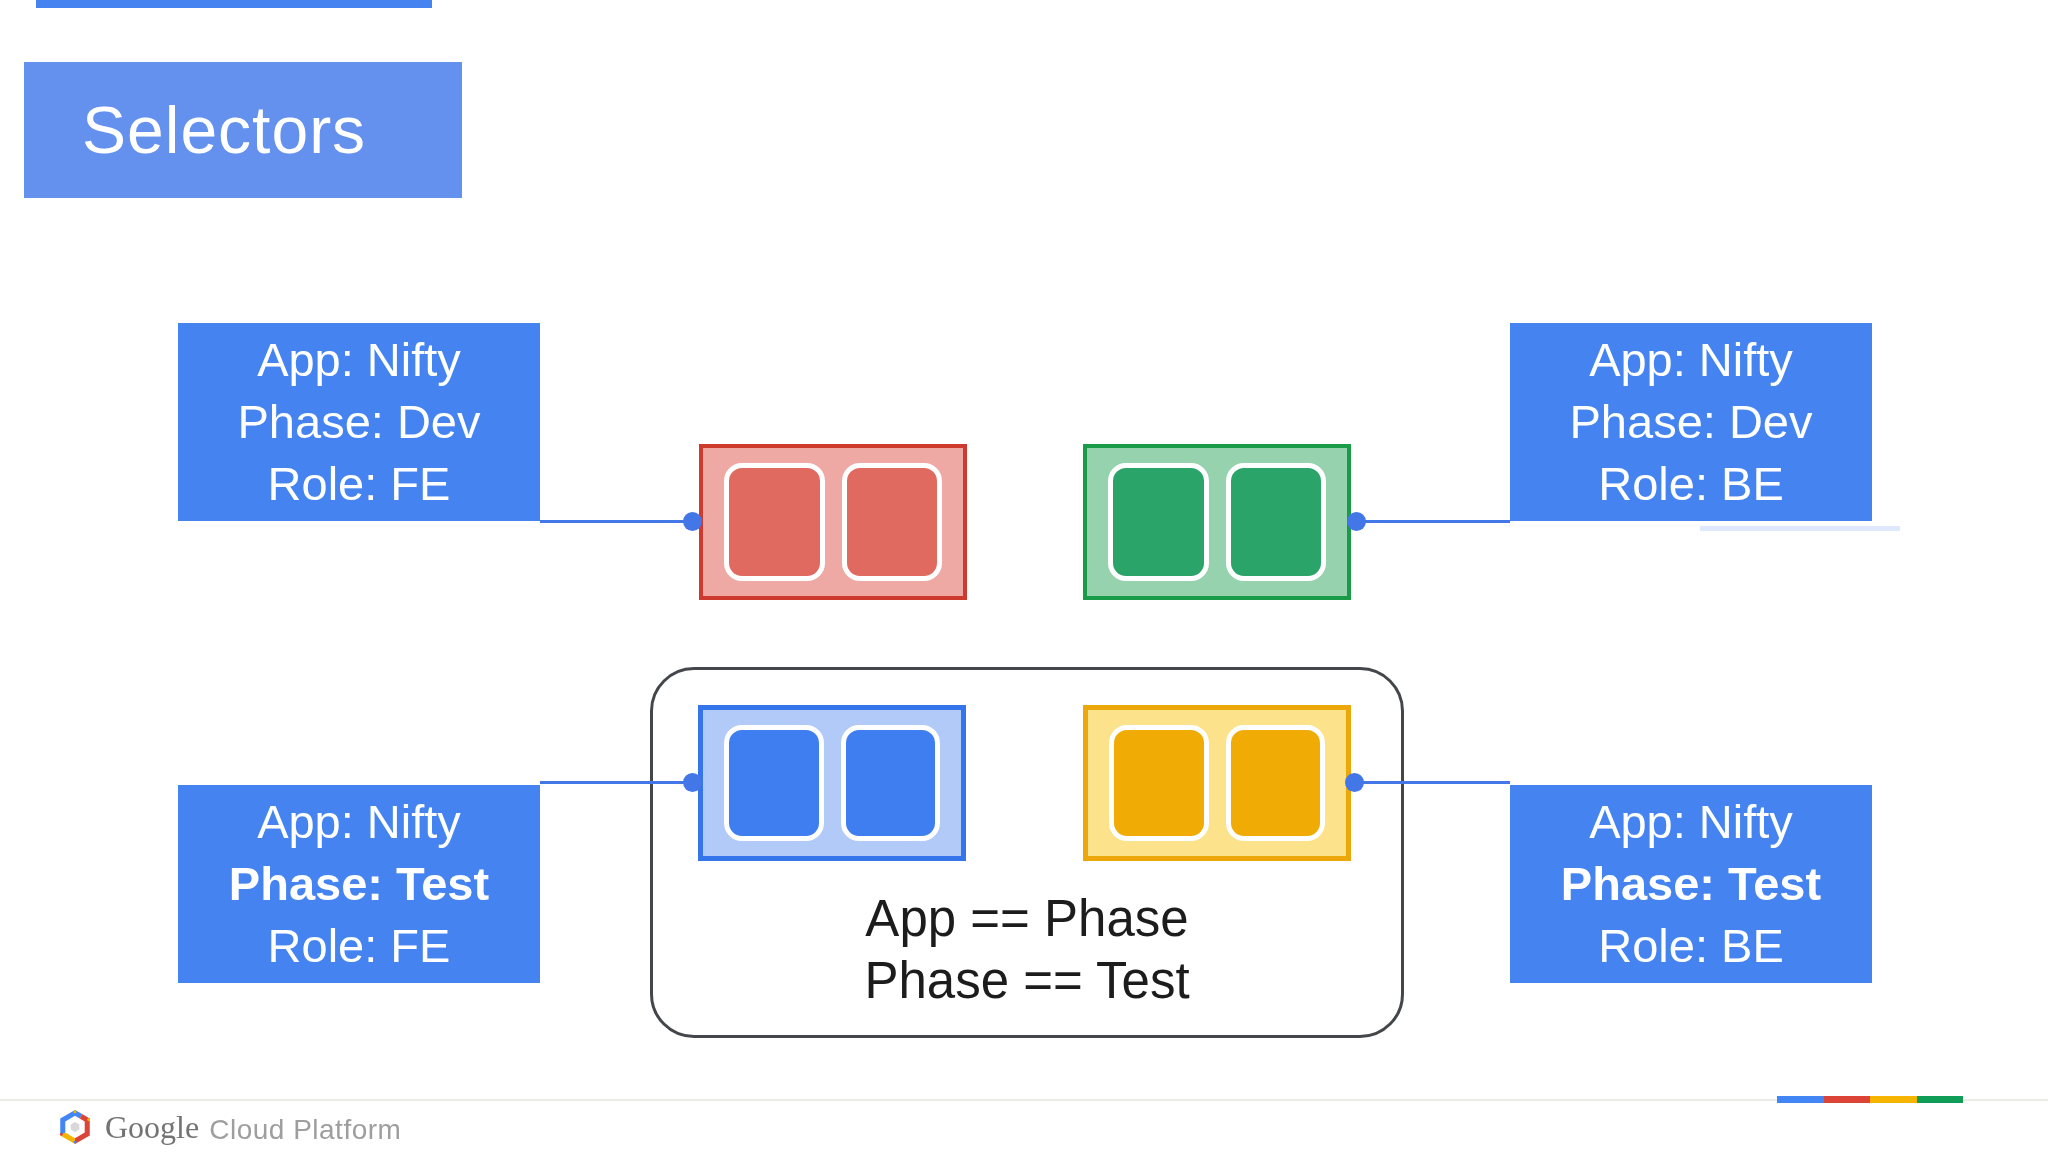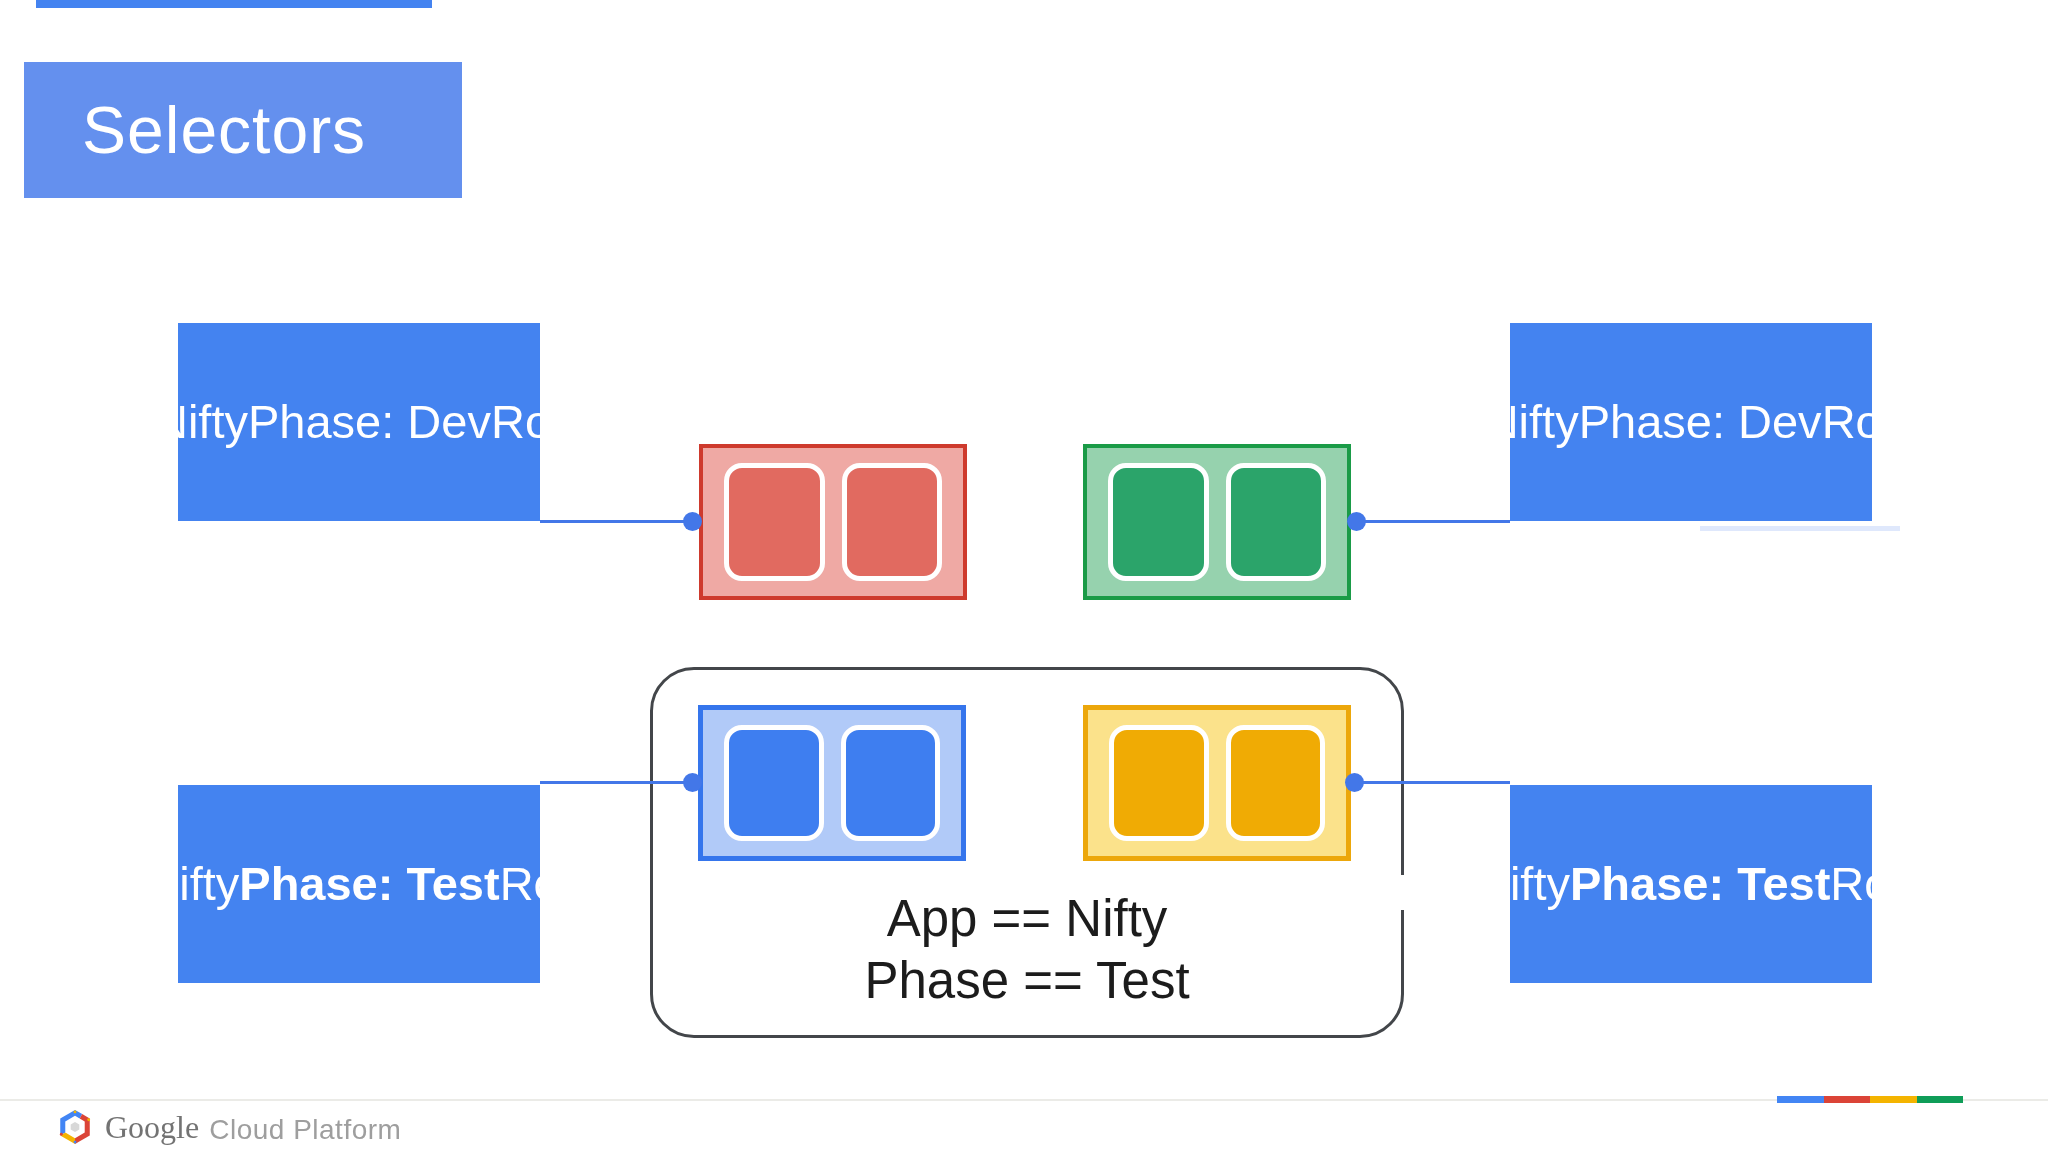--- a/index.html
+++ b/index.html
@@ -17,21 +17,21 @@
     left:24px;top:62px;width:438px;height:136px;background:var(--title-blue);
     display:flex;align-items:center;
   }
   .title-box .title-text{
     color:#ffffff;font-size:66px;font-weight:400;padding-left:58px;letter-spacing:1px;
   }
 
   
   .label-box{
     width:362px;height:198px;background:var(--label-blue);color:#ffffff;
-    display:flex;flex-direction:row;justify-content:center;align-items:center;
+    display:flex;flex-direction:column;justify-content:center;align-items:center;
     text-align:center;z-index:3;
   }
   .label-box .line{font-size:47px;line-height:62px;white-space:nowrap;}
   .label-box .line.bold{font-weight:bold;text-align:right;}
   .lb-tl{left:178px;top:323px;}
   .lb-tr{left:1510px;top:323px;}
   .lb-bl{left:178px;top:785px;}
   .lb-br{left:1510px;top:785px;}
 
   
@@ -148,21 +148,21 @@
 <div class="abs selector-container"></div>
 <div class="abs pod-group pg-blue">
   <div class="pod"></div>
   <div class="pod"></div>
 </div>
 <div class="abs pod-group pg-yellow">
   <div class="pod"></div>
   <div class="pod"></div>
 </div>
 <div class="abs selector-text">
-  <div>App == Nifty</div>
+  <div>App == Phase</div>
   <div>Phase == Test</div>
 </div>
 
 <div class="abs footer-line"></div>
 
 <div class="abs gcp-logo">
   <svg class="gcp-hex" viewBox="0 0 100 100">
     <polygon points="50,50 9,73.5 9,26.5 50,3 70,14" fill="#4285f4"></polygon>
     <polygon points="50,50 70,14 91,26.5 91,73.5 50,97" fill="#db4437"></polygon>
     <polygon points="50,50 50,97 9,73.5" fill="#f4b400"></polygon>

